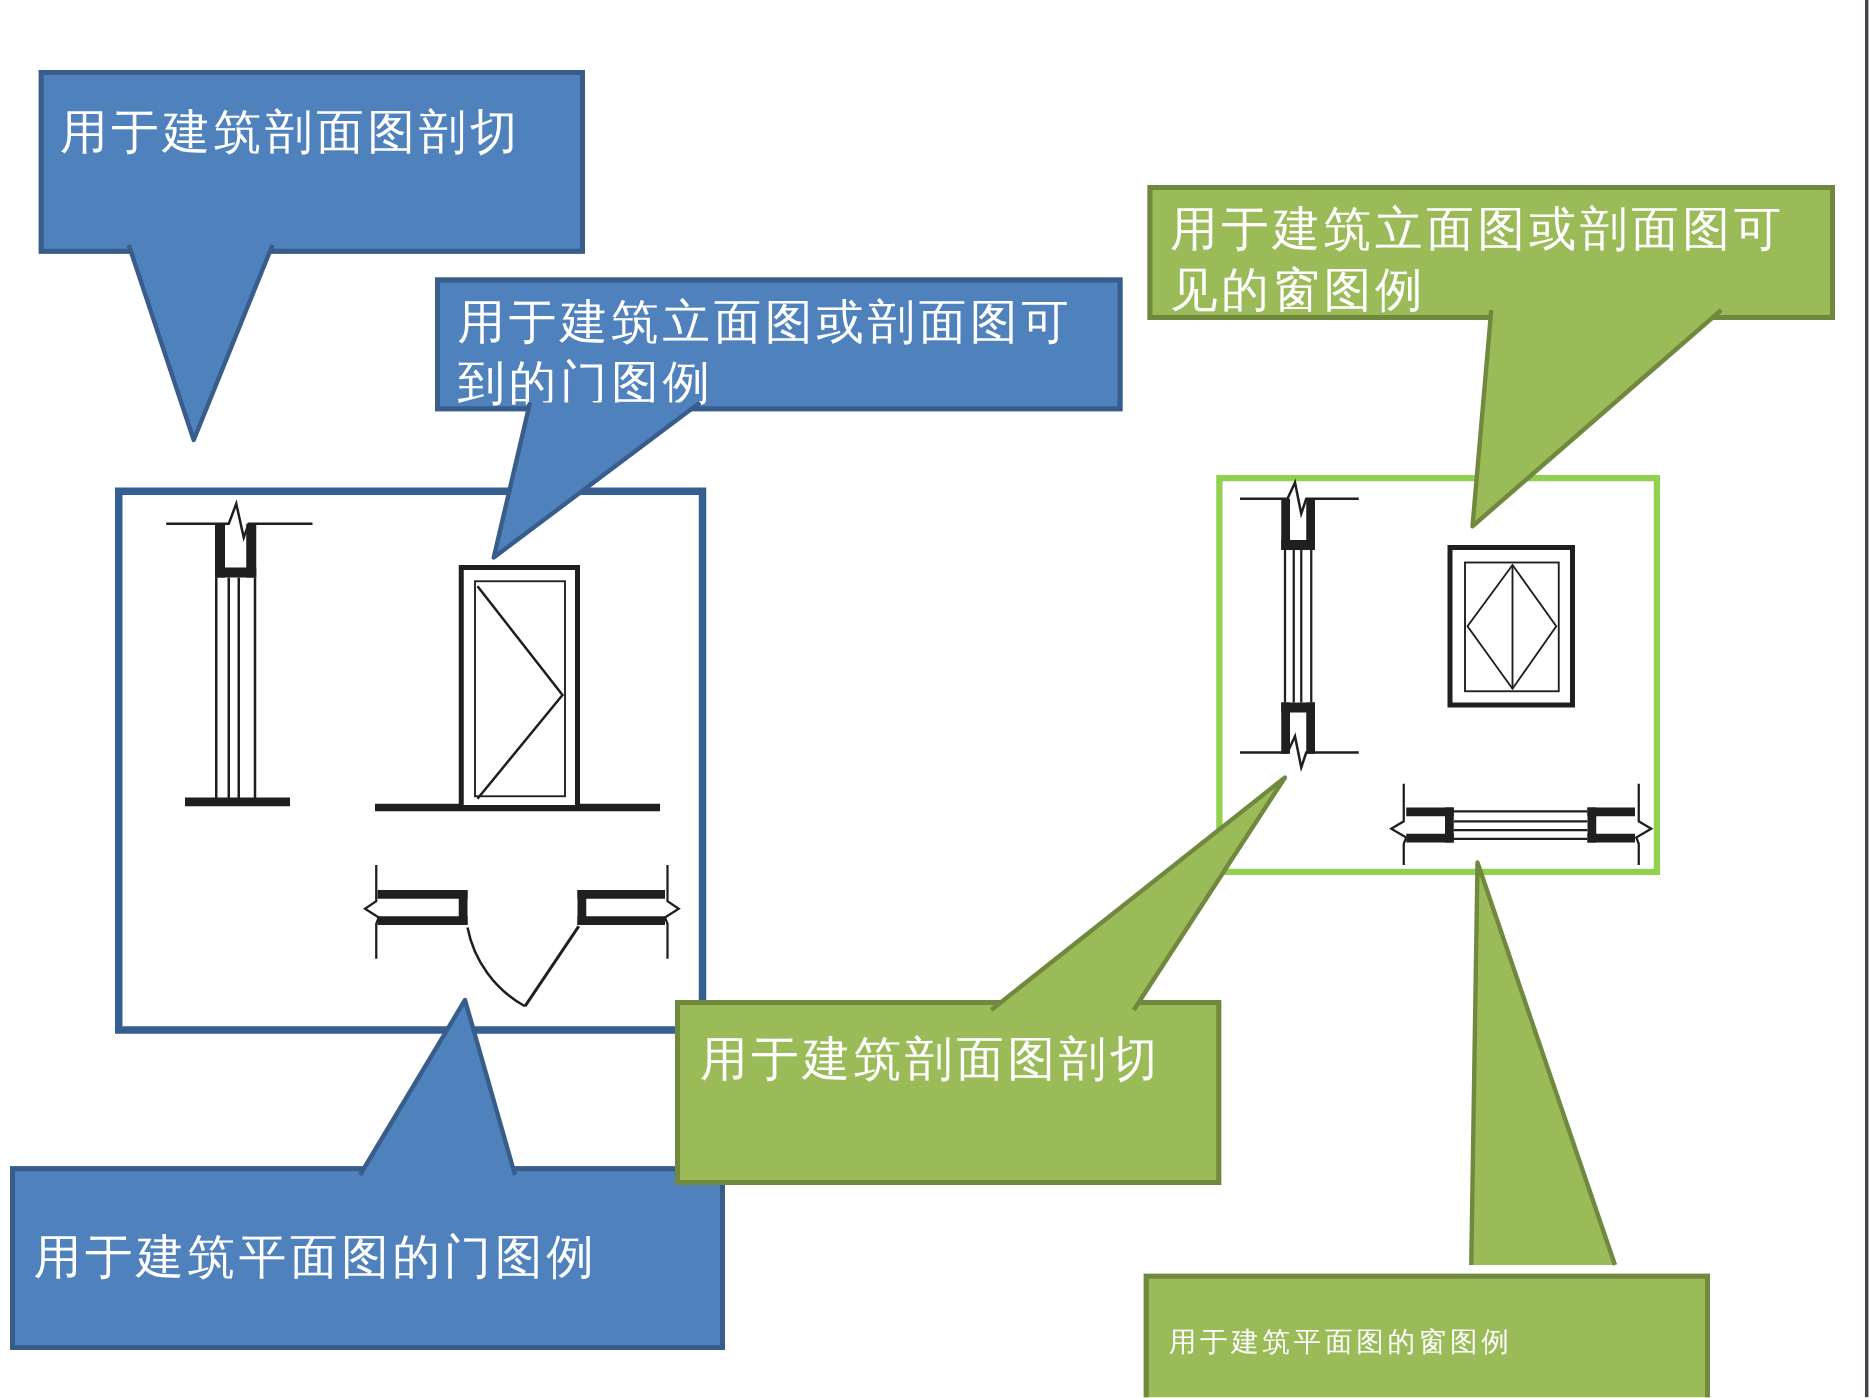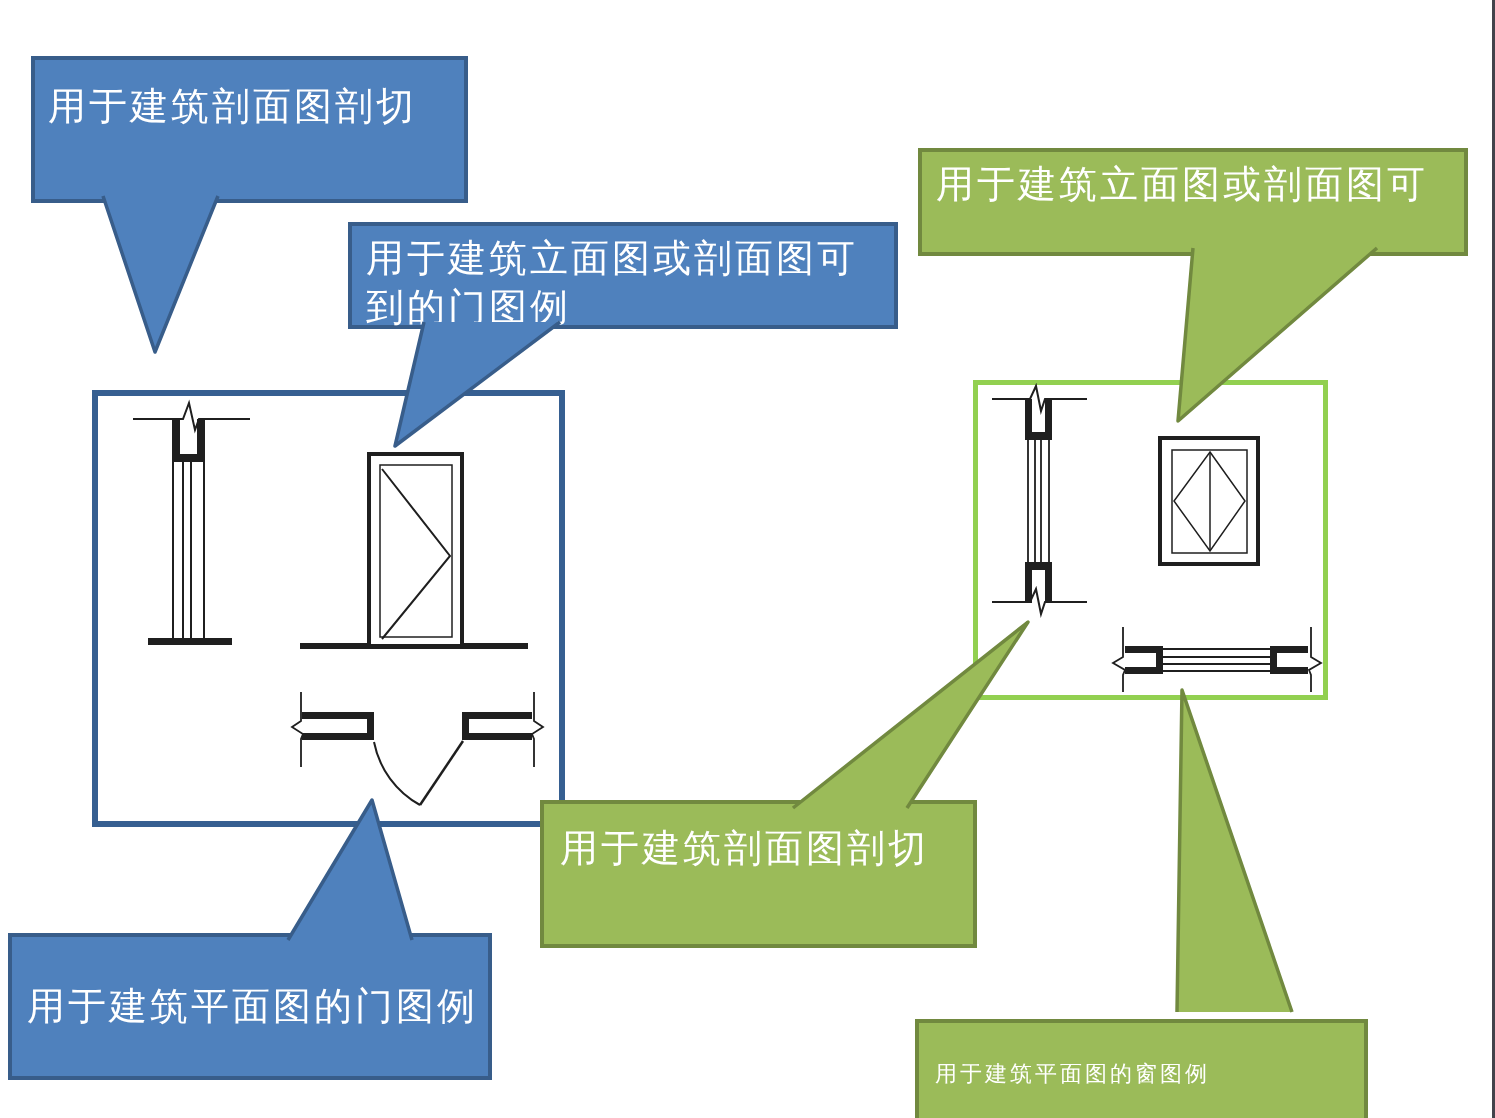--- a/index.html
+++ b/index.html
@@ -10,21 +10,21 @@
   .callout{
     position:absolute;box-sizing:border-box;color:#ffffff;
     font-size:38px;line-height:49px;letter-spacing:3px;
     font-weight:500;
   }
   .callout.blue{background:#4f81bd;border:4px solid #385d8a;}
   .callout.green{background:#9bbb59;border:4px solid #71893f;}
   .callout .ln{display:block;white-space:nowrap;}
   .c1{left:31px;top:56px;width:437px;height:147px;padding:22px 12px 0 13px;}
   .c2{left:348px;top:222px;width:550px;height:107px;padding:8px 12px 0 14px;}
-  .c3{left:8px;top:933px;width:484px;height:147px;display:flex;align-items:center;padding:0 10px 0 15px;text-align:right;}
+  .c3{left:8px;top:933px;width:572px;height:147px;display:flex;align-items:center;padding:0 10px 0 15px;text-align:right;}
   .c4{left:918px;top:148px;width:550px;height:108px;padding:8px 12px 0 14px;}
   .c5{left:540px;top:800px;width:437px;height:148px;padding:20px 12px 0 16px;}
   .c6{left:915px;top:1019px;width:453px;height:108px;display:flex;align-items:center;padding:0 8px 0 16px;font-size:22px;}
   .symbolbox{position:absolute;box-sizing:border-box;background:#ffffff;}
   .doorbox{left:92px;top:390px;width:473px;height:437px;border:6px solid #365f91;}
   .windowbox{left:973px;top:380px;width:355px;height:320px;border:5px solid #92d050;}
   .symbolbox svg{position:absolute;left:-6px;top:-6px;}
   .windowbox svg{left:-5px;top:-5px;}
   .tails{position:absolute;left:0;top:0;pointer-events:none;}
   .edgeline{position:absolute;right:0;top:0;width:3px;height:1118px;background:#43434b;}
@@ -120,20 +120,21 @@
     <span class="ln">用于建筑立面图或剖面图可</span>
     <span class="ln">到的门图例</span>
   </div>
 
   <div class="callout blue c3">
     <span class="ln">用于建筑平面图的门图例</span>
   </div>
 
   <div class="callout green c4">
     <span class="ln">用于建筑立面图或剖面图可</span>
+    <span class="ln">见的窗图例</span>
   </div>
 
   <div class="callout green c5">
     <span class="ln">用于建筑剖面图剖切</span>
   </div>
 
   <div class="callout green c6">
     <span class="ln">用于建筑平面图的窗图例</span>
   </div>
 

